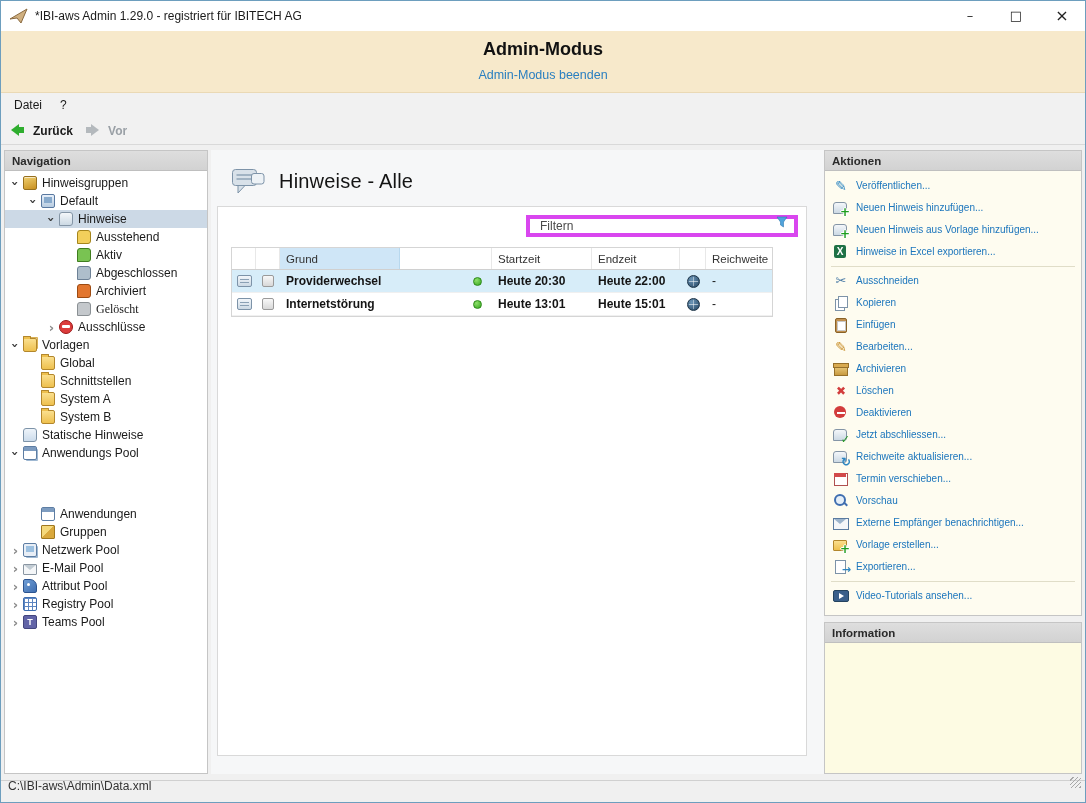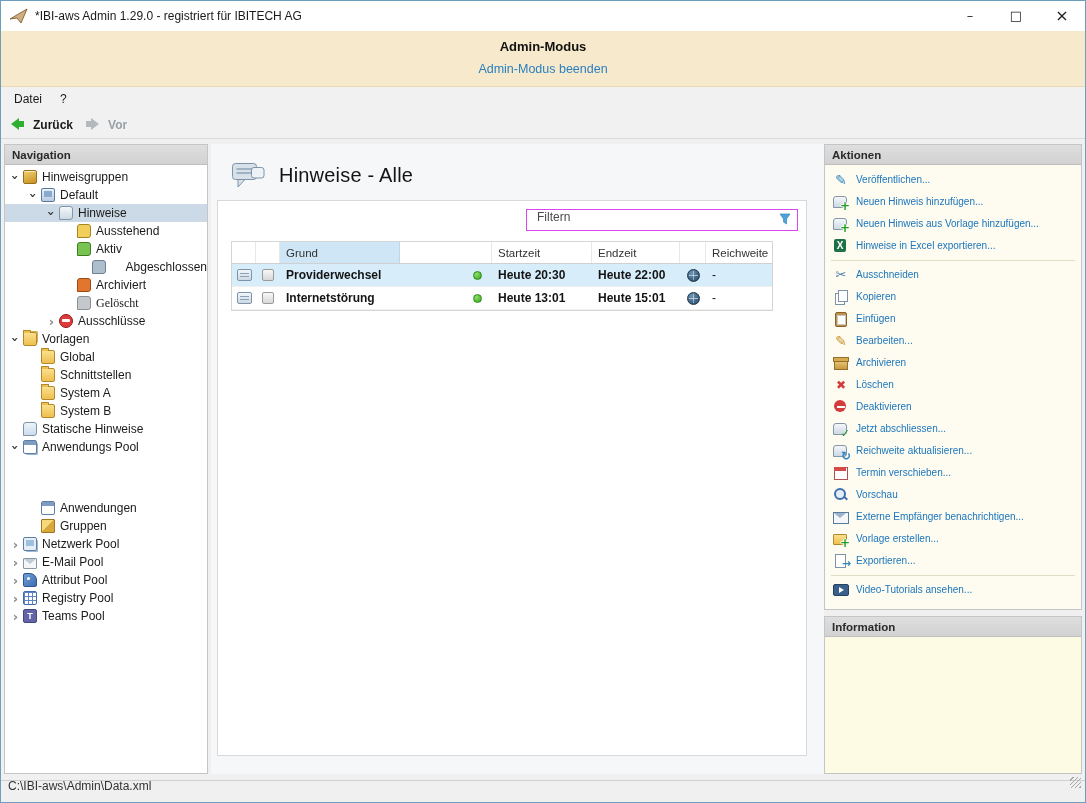--- a/index.html
+++ b/index.html
@@ -10,21 +10,21 @@
 
   
   .titlebar { height:30px; background:#ffffff; display:flex; align-items:center; padding-left:8px; flex:none; }
   .app-icon { width:20px; height:18px; margin-right:6px; flex:none; }
   .win-title { font-size:12px; color:#1a1a1a; flex:1; white-space:nowrap; overflow:hidden; }
   .win-controls { display:flex; height:30px; flex:none; }
   .wc { width:46px; text-align:center; line-height:30px; font-size:13px; color:#222; cursor:pointer; font-family:"DejaVu Sans",sans-serif; }
 
   
   .admin-banner { background:#f7e9cb; border-bottom:1px solid #ead9b5; text-align:center; padding:8px 0 9px; flex:none; }
-  .ab-title { font-size:13px; font-weight:bold; color:#111; margin-bottom:5px; }
+  .ab-title { font-size:18px; font-weight:bold; color:#111; margin-bottom:5px; }
   .ab-link { font-size:12.5px; color:#2a7fc0; cursor:pointer; text-decoration:none; display:inline-block; }
 
   
   .menubar { background:#f1f1f1; display:flex; padding:1px 4px; flex:none; }
   .menu-item { font-size:12px; color:#1a1a1a; padding:4px 9px; cursor:pointer; }
   .toolbar { background:#f1f1f1; border-bottom:1px solid #d9d9d9; display:flex; align-items:center; padding:2px 6px; height:28px; flex:none; }
   .tb-btn { display:flex; align-items:flex-start; gap:9px; padding:2px 9px 2px 4px; font-size:12px; cursor:pointer; }
   .tb-btn .lbl-back { font-weight:bold; color:#1a1a1a; }
   .tb-btn .lbl-fwd { font-weight:bold; color:#9aa0a6; }
   .arr { display:flex; align-items:center; }
@@ -79,21 +79,21 @@
       background-image:linear-gradient(#5d86c2 1px,transparent 1px),linear-gradient(90deg,#5d86c2 1px,transparent 1px); background-size:4px 4px; }
   .i-teams-pool { background:#6264a7; border:1px solid #44467e; color:#fff; text-align:center; font:bold 9px/12px "Liberation Sans",sans-serif; }
   .i-teams-pool::before { content:"T"; }
 
   
   .center { flex:1; min-width:0; display:flex; flex-direction:column; background:#f6f7f8; padding:0 17px 18px 6px; }
   .content-title { display:flex; align-items:center; gap:14px; padding:16px 0 10px 14px; flex:none; }
   .page-title { font-size:20px; font-weight:400; color:#141414; letter-spacing:.2px; }
   .content-card { flex:1; background:#fff; border:1px solid #d9d9d9; min-height:0; padding-top:6px; }
   .filter-row { display:flex; justify-content:flex-end; margin:2px 8px 10px 0; }
-  .filter-box { width:272px; height:22px; border:1px solid #d946ef; background:#fff; display:flex; align-items:flex-start; }
+  .filter-box { width:272px; height:22px; border:4px solid #d946ef; background:#fff; display:flex; align-items:flex-end; }
   .filter-box input { flex:1; min-width:0; border:none; outline:none; font-size:12px; padding:0 8px 0 10px; color:#333; font-family:inherit; background:transparent; }
   .filter-box input::placeholder { color:#4a4a4a; opacity:1; }
   .filter-ic { flex:none; padding:2px 5px 0 4px; cursor:pointer; }
 
   .htable { margin:0 33px 0 13px; border:1px solid #d5d5d5; }
   .thead,.trow { display:grid; grid-template-columns:24px 24px 120px 92px 100px 88px 26px minmax(0,1fr); align-items:center; }
   .thead { height:22px; background:#fff; border-bottom:1px solid #d0d0d0; }
   .th { font-size:11.5px; color:#333; padding:0 6px; height:100%; display:flex; align-items:center; border-right:1px solid #e8e8e8; overflow:hidden; white-space:nowrap; cursor:pointer; }
   .th.last { border-right:none; }
   .th.sorted { background:#cfe6f7; border-right:1px solid #b8d8ee; }
@@ -232,21 +232,21 @@
           <div class="tree-row" style="padding-left: 58px;">
             <span class="exp"></span>
             <span class="tic i-ausstehend"></span>
             <span class="tlabel">Ausstehend</span>
           </div>
           <div class="tree-row" style="padding-left: 58px;">
             <span class="exp"></span>
             <span class="tic i-aktiv"></span>
             <span class="tlabel">Aktiv</span>
           </div>
-          <div class="tree-row" style="padding-left: 58px; justify-content: space-between;">
+          <div class="tree-row" style="padding-left: 58px;">
             <span class="exp"></span>
             <span class="tic i-abgeschlossen"></span>
             <span class="tlabel">Abgeschlossen</span>
           </div>
           <div class="tree-row" style="padding-left: 58px;">
             <span class="exp"></span>
             <span class="tic i-archiviert"></span>
             <span class="tlabel">Archiviert</span>
           </div>
           <div class="tree-row" style="padding-left: 58px; font-family: Liberation Serif, serif;">

